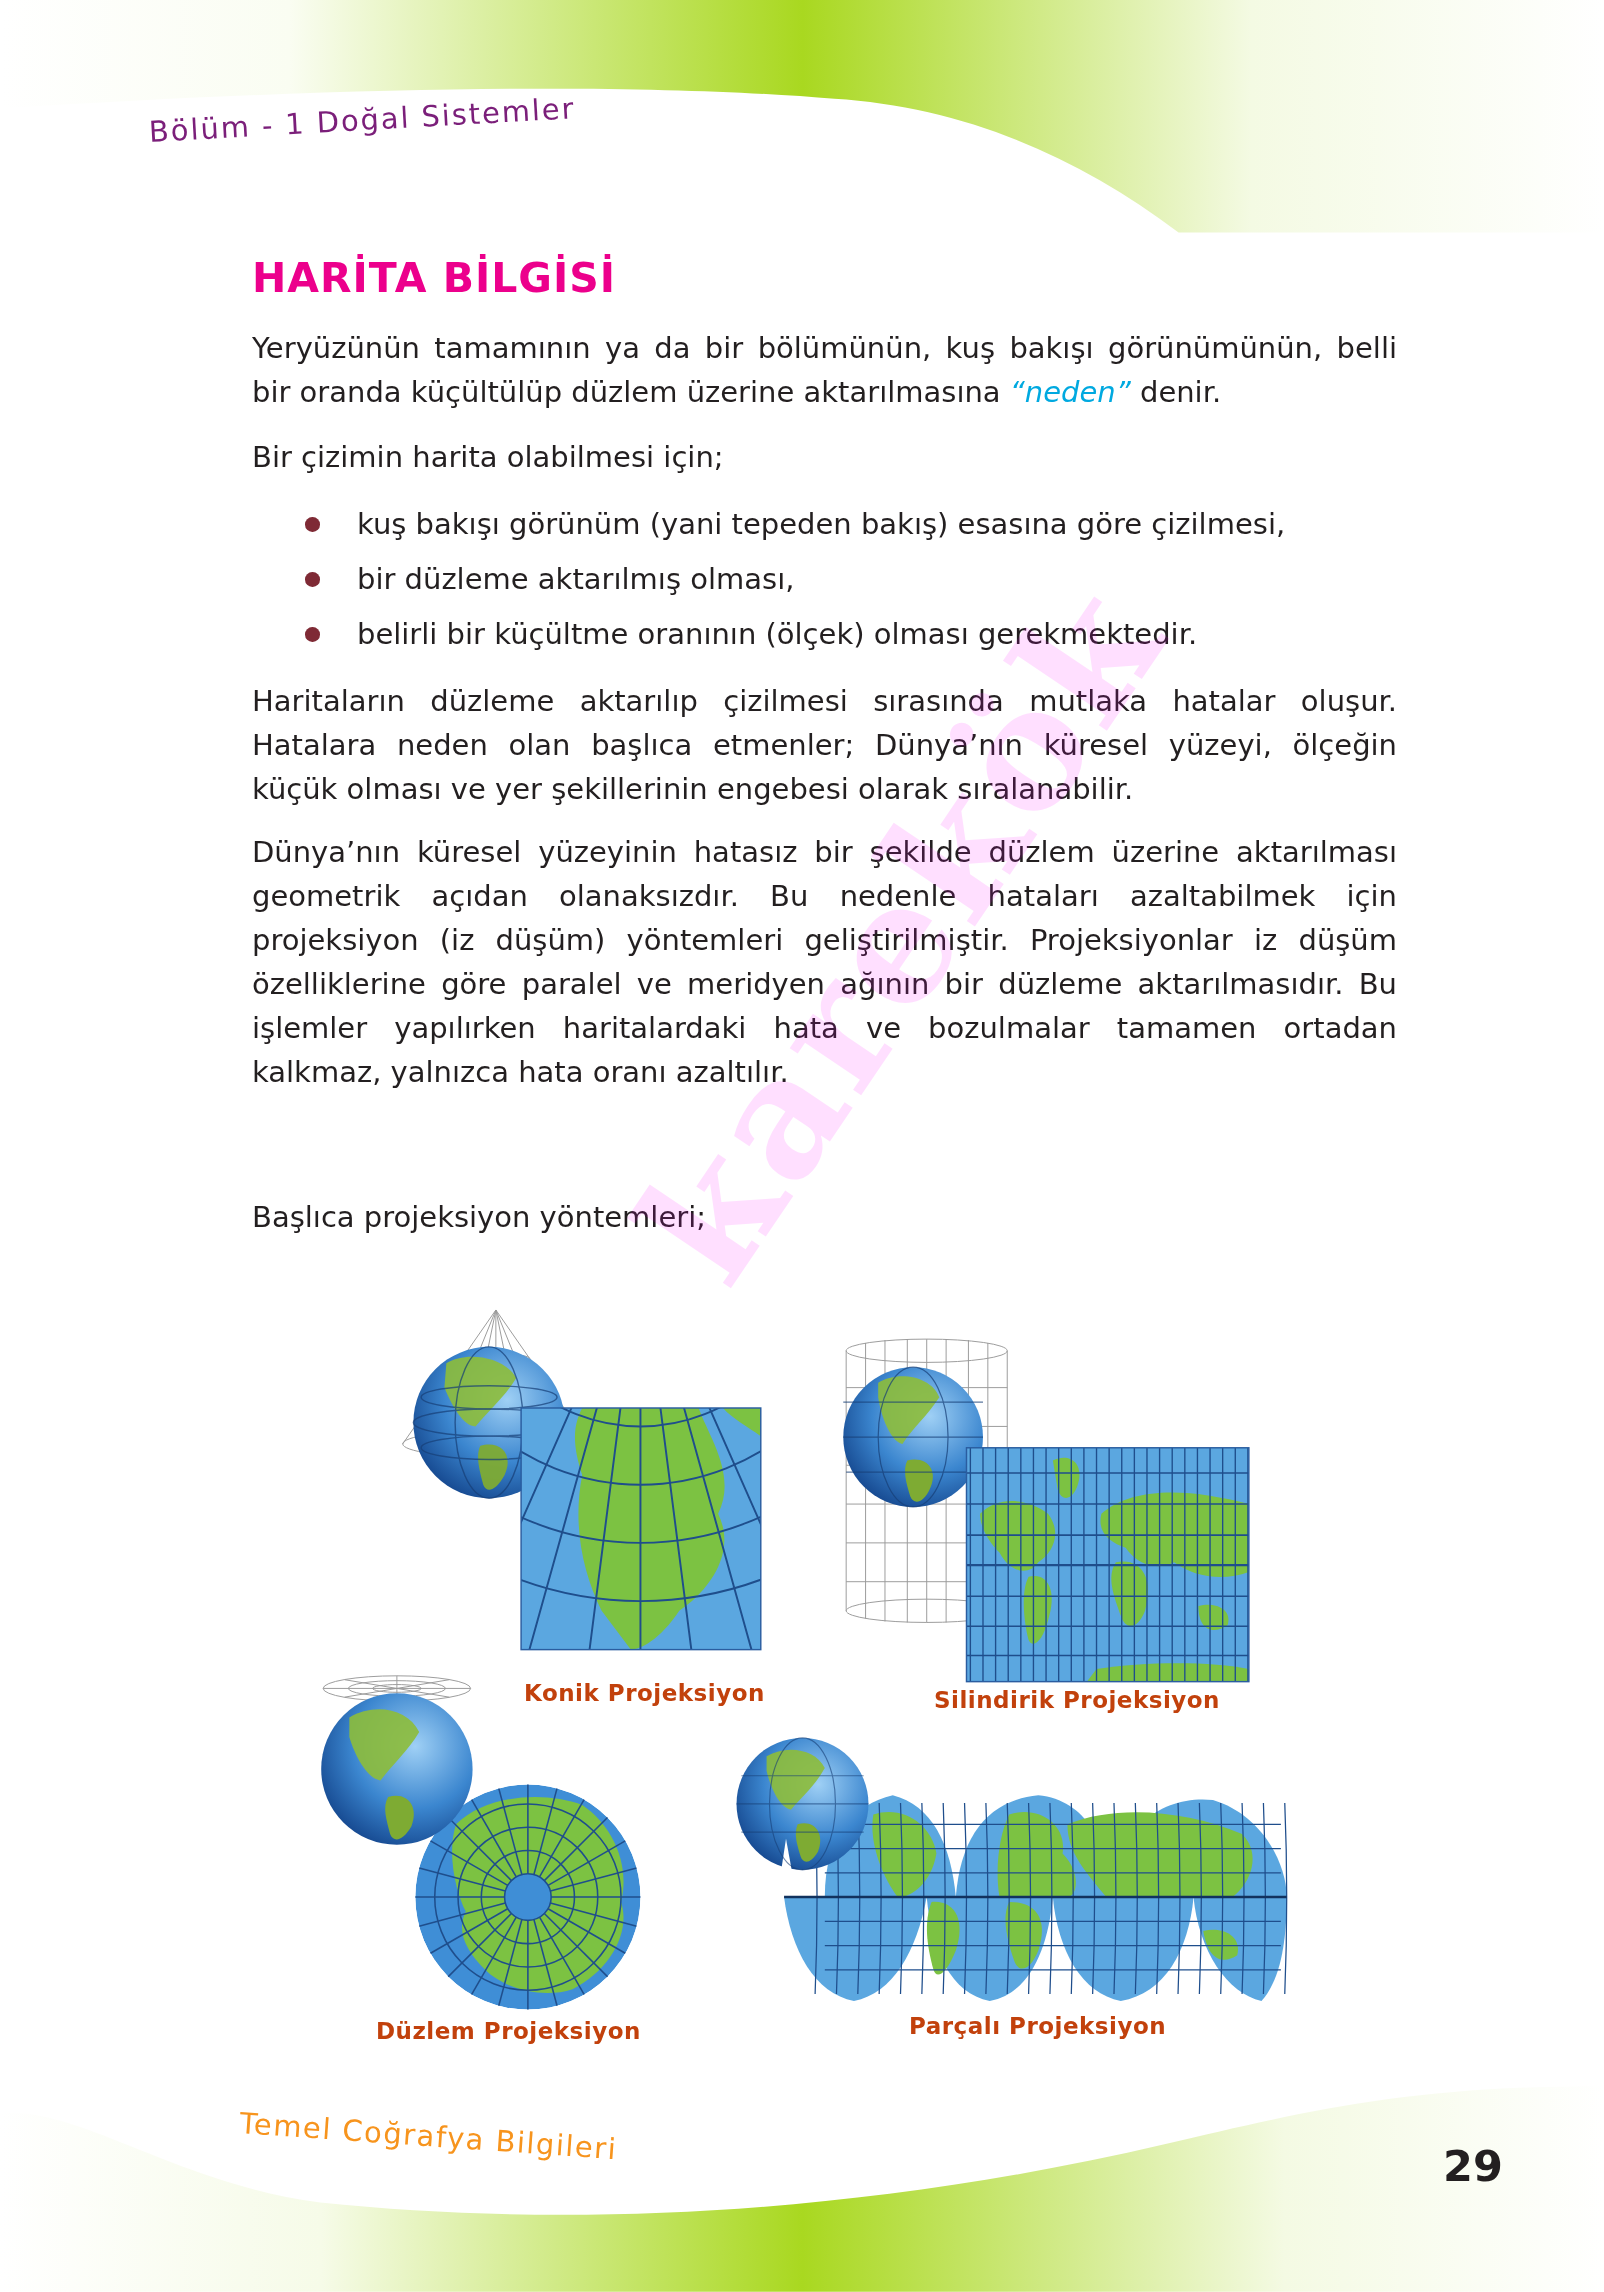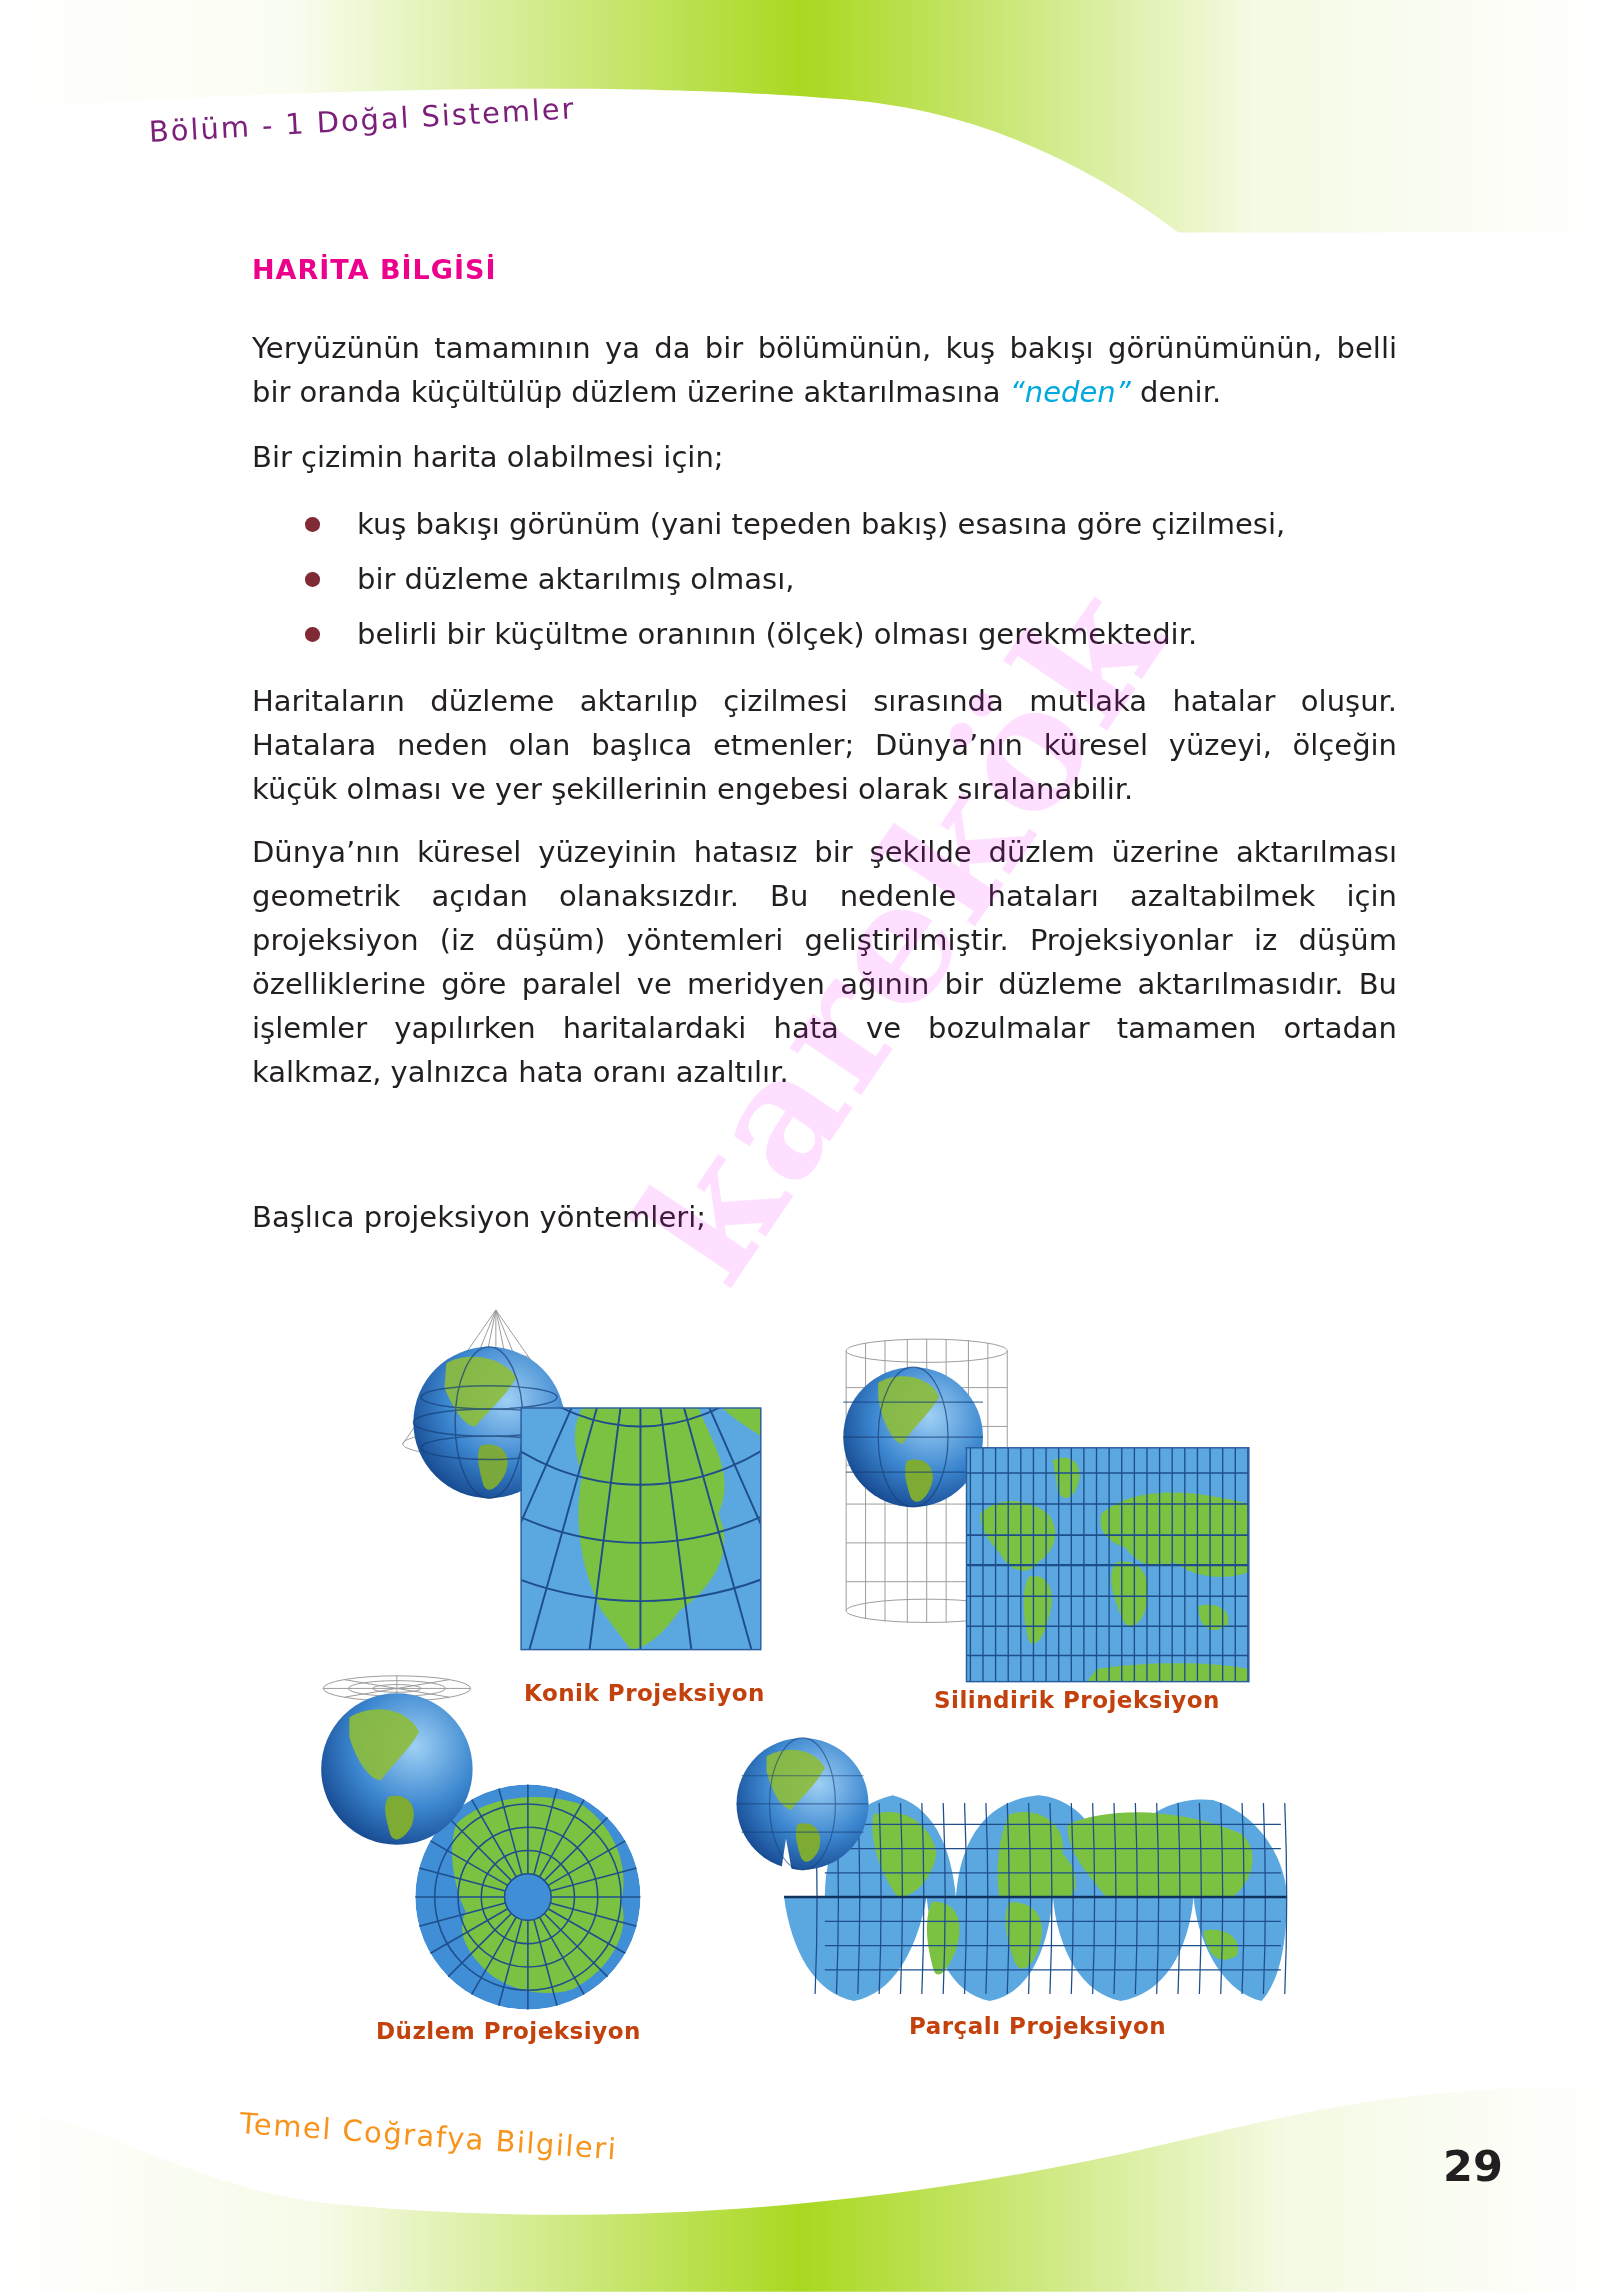--- a/index.html
+++ b/index.html
@@ -4,21 +4,21 @@
 <style>
   html, body { margin:0; padding:0; }
   body { width:1605px; height:2292px; position:relative; overflow:hidden; background:#ffffff;
          font-family:"DejaVu Sans", sans-serif; color:#231f20; }
   .abs { position:absolute; }
   #top-band, #bottom-band { position:absolute; left:0; width:1605px; }
   #top-band { top:0; height:252px; }
   #bottom-band { top:2086px; height:206px; }
   .chapter { left:150px; top:115px; font-size:29px; color:#7b1f7a; letter-spacing:1.9px;
              transform:rotate(-3.2deg); transform-origin:left bottom; white-space:nowrap; }
-  .title { left:252px; top:254px; font-size:27px; font-weight:bold; color:#ec008c; letter-spacing:1px; }
+  .title { left:252px; top:254px; font-size:41px; font-weight:bold; color:#ec008c; letter-spacing:1px; }
   .para { position:absolute; left:252px; width:1145px; font-size:29px; line-height:44px; text-align:justify;
           text-align-last:left; margin:0; }
   .hl { color:#00a9e0; font-style:italic; }
   .bullets { position:absolute; left:268px; width:1145px; margin:0; padding:0; list-style:none; font-size:29px; line-height:55px; }
   .bullets li { position:relative; padding-left:89px; }
   .bullets .dot { position:absolute; left:37px; top:20.4px; width:14.6px; height:14.6px; border-radius:50%; background:#7f2a35; }
   .watermark { left:505px; top:835px; font-family:"DejaVu Serif", serif; font-weight:bold; font-size:165px;
                color:#ff00ff; opacity:0.12; transform:rotate(-56deg); transform-origin:center; white-space:nowrap; letter-spacing:5.8px; }
   .fig-label { position:absolute; font-family:"DejaVu Sans", sans-serif; font-size:23px; font-weight:bold;
                color:#c2410c; white-space:nowrap; letter-spacing:0.5px; }

